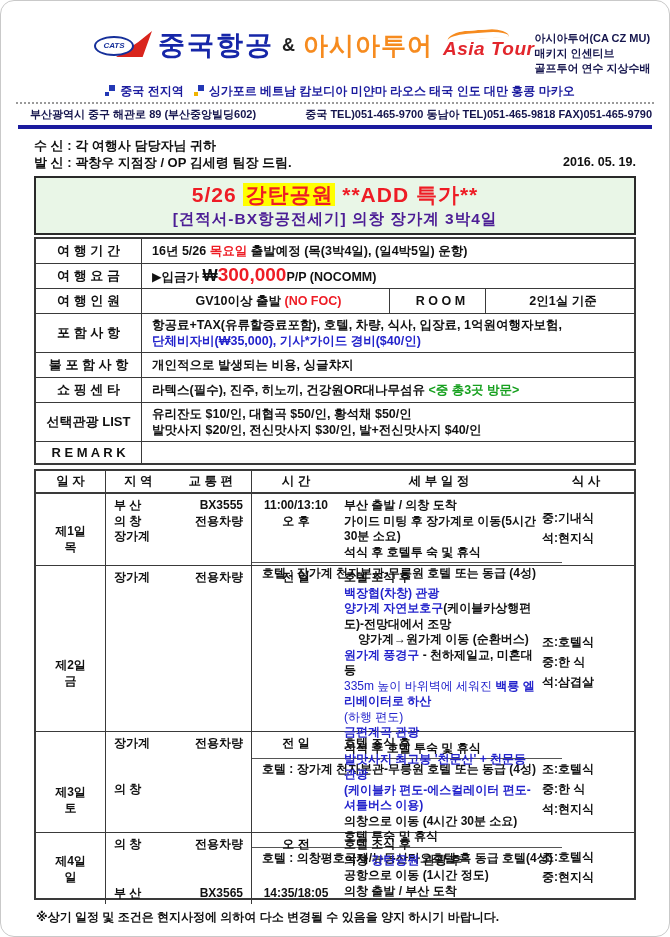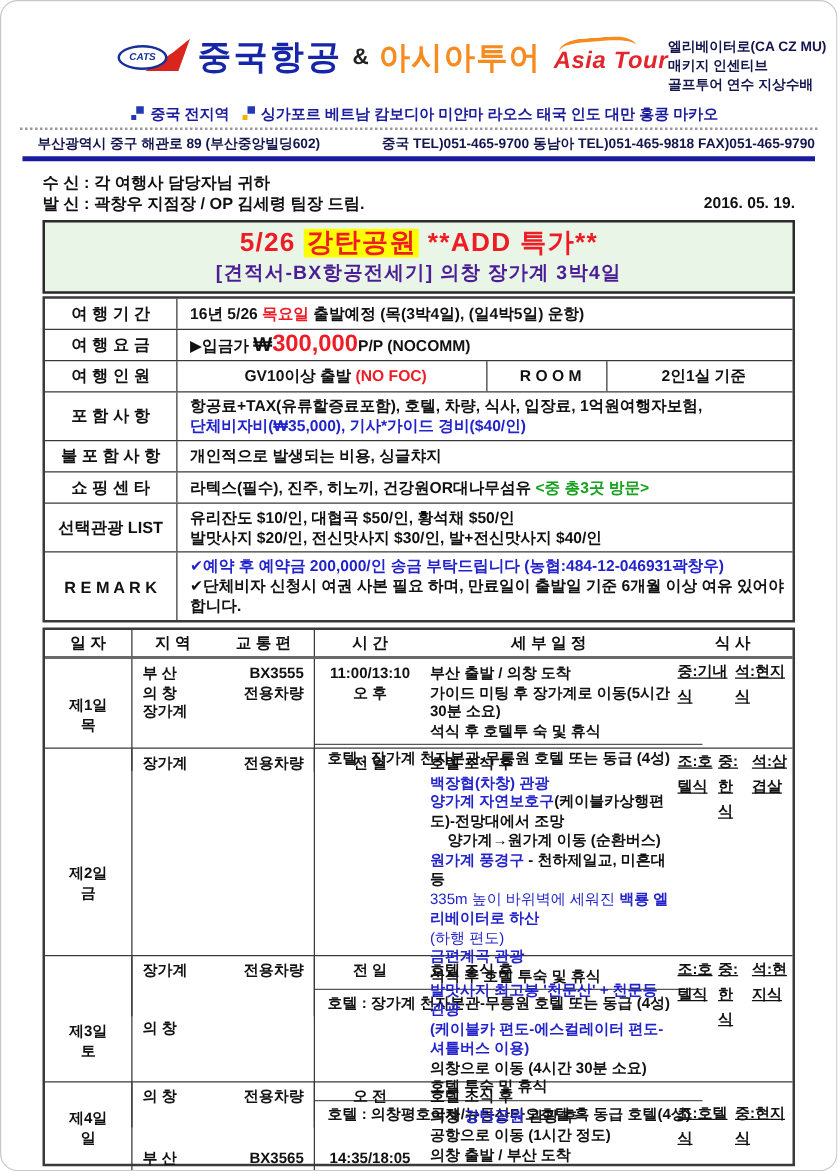--- a/index.html
+++ b/index.html
@@ -72,21 +72,21 @@
   .rt-line { display:flex; justify-content:space-between; }
   .rt-gap { margin-top:30px; }
   .rt-bottom { margin-top:auto; }
   .maincell { display:flex; flex-direction:column; }
   .maintop { display:grid; grid-template-columns:88px 1fr 96px; flex:1; }
   .timecell { text-align:center; padding-top:4px; line-height:15.5px; display:flex; flex-direction:column; }
   .time-bottom { margin-top:auto; padding-bottom:3px; }
   .detailcell { padding:4px 0 2px 4px; line-height:15.5px; display:flex; flex-direction:column; }
   .d-bottom { margin-top:auto; padding-bottom:3px; }
   .indent { padding-left:14px; }
-  .mealcell { display:flex; flex-direction:row; justify-content:center; line-height:20px; padding-left:4px;text-decoration:underline; }
+  .mealcell { display:flex; flex-direction:column; justify-content:center; line-height:20px; padding-left:4px; }
   .mealcell.top { justify-content:flex-start; padding-top:14px; }
   .hotelrow { border-top:1.4px solid #555; margin-right:72px; padding:3px 0 3px 10px; line-height:15px; }
   
   .foot-note { padding:9px 0 0 20px; font-size:12px; }
 </style>
 </head>
 <body>
 
 <div class="page">
 
@@ -98,21 +98,21 @@
       </span>
       <span class="brand-cn">중국항공</span>
       <span class="amp">&amp;</span>
       <span class="brand-kr">아시아투어</span>
       <span class="asia-wrap">
         <span class="asia-swoosh"></span>
         <span class="brand-en">Asia Tour</span>
       </span>
     </div>
     <div class="hdr-right">
-      <div>엘리베이터로(CA CZ MU)</div>
+      <div>아시아투어(CA CZ MU)</div>
       <div>매키지 인센티브</div>
       <div>골프투어 연수 지상수배</div>
     </div>
   </div>
 
   <div class="regions">
     <span class="sq-bullet">
         <span class="sq-big"></span>
         <span class="sq-small"></span>
       </span>
@@ -193,24 +193,20 @@
     </div>
     <div class="irow">
       <div class="ilabel">선택관광 LIST</div>
       <div class="ival">
         <div>유리잔도 $10/인, 대협곡 $50/인, 황석채 $50/인</div>
         <div>발맛사지 $20/인, 전신맛사지 $30/인, 발+전신맛사지 $40/인</div>
       </div>
     </div>
     <div class="irow">
       <div class="ilabel">R E M A R K</div>
-      <div class="ival">
-        <div class="blue">✔예약 후 예약금 200,000/인 송금 부탁드립니다 (농협:484-12-046931곽창우)</div>
-        <div>✔단체비자 신청시 여권 사본 필요 하며, 만료일이 출발일 기준 6개월 이상 여유 있어야 합니다.</div>
-      </div>
     </div>
   </div>
 
   <div class="itin">
     <div class="ihead">
       <div class="bdr">일 자</div>
       <div class="hd-rt bdr">
         <span>지  역</span>
         <span>교 통 편</span>
       </div>

